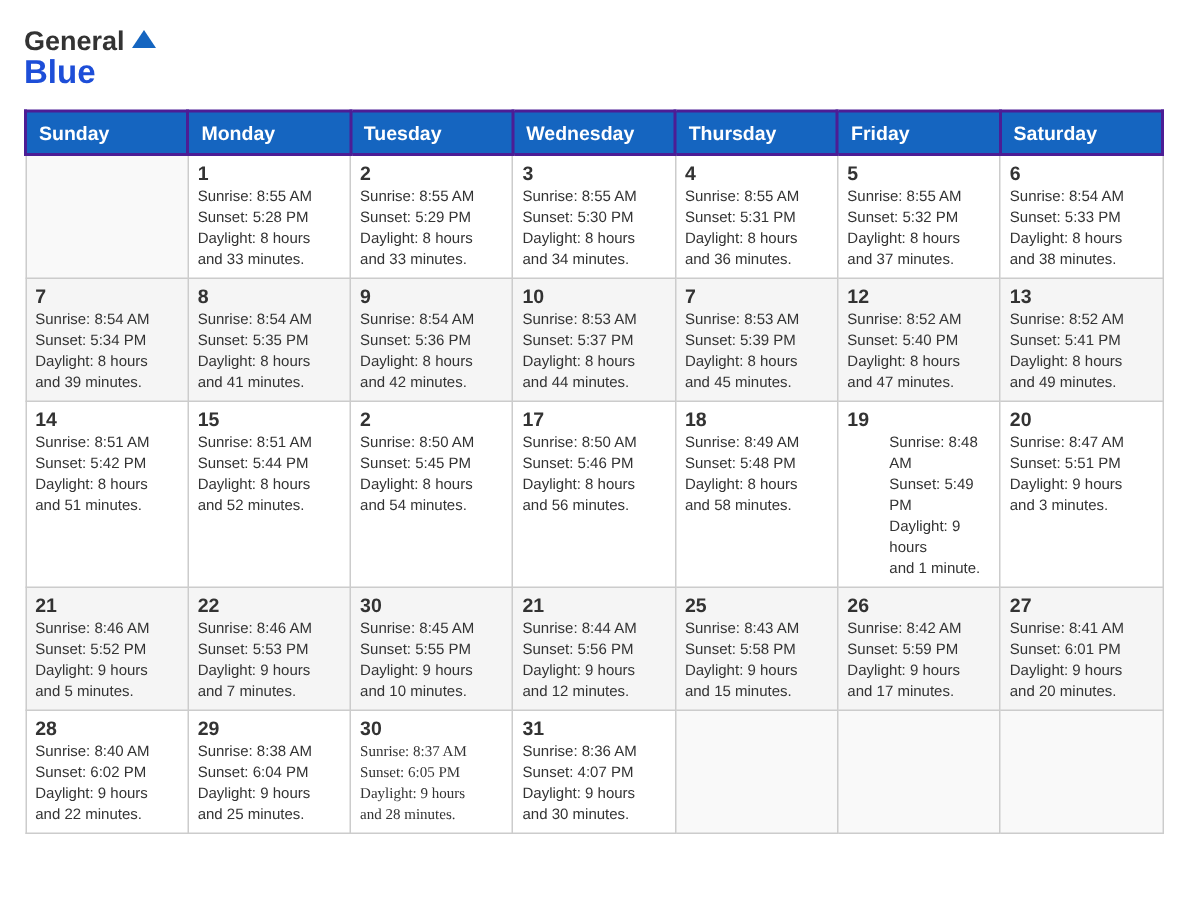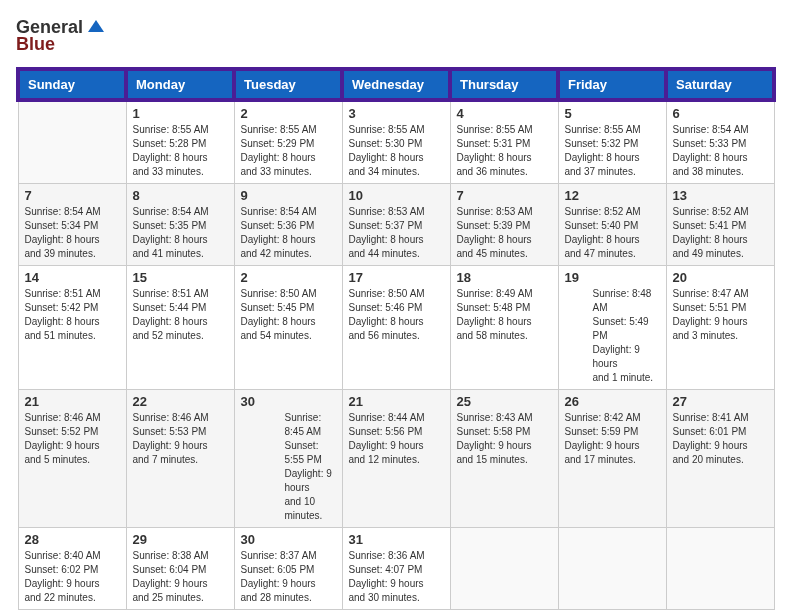--- a/index.html
+++ b/index.html
@@ -43,21 +43,21 @@
       width: 100%;
       border-collapse: collapse;
     }
     .calendar th {
       background-color: #1565c0;
       color: #fff;
       padding: 6px 8px;
       font-size: 13px;
       font-weight: bold;
       text-align: left;
-      border: 4px solid #4c1d95;
+      border: 2px solid #4c1d95;
     }
     .calendar td {
       border: 1px solid #ccc;
       vertical-align: top;
       padding: 4px 6px;
       width: 108px;
       min-height: 80px;
       font-size: 11px;
       color: #333;
     }
@@ -85,21 +85,21 @@
 <div class="header">
   <div class="logo">
     <div class="logo-row">
       <span style="font-size:18px;font-weight:bold;color:#333;">General</span>
       <span style="display:inline-block;margin-left:3px;margin-top:2px;">
         <svg width="16" height="16" viewBox="0 0 16 16">
           <polygon points="8,2 16,14 0,14" fill="#1565c0"></polygon>
         </svg>
       </span>
     </div>
-    <span style="font-size:18px;font-weight:bold;color:#7f1d1d;margin-top:-4px;">Blue</span>
+    <span style="font-size:22px;font-weight:bold;color:#1d4ed8;margin-top:-4px;">Blue</span>
   </div>
   <div class="title-block">
     <h1></h1>
     <h2></h2>
   </div>
 </div>
 
 <table class="calendar">
   <thead>
     <tr>
@@ -270,21 +270,21 @@
         </td>
         <td>
           <span class="day-num">22</span>
           <div class="day-info" style="white-space: pre-line;">Sunrise: 8:46 AM
 Sunset: 5:53 PM
 Daylight: 9 hours
 and 7 minutes.</div>
         </td>
         <td>
           <span class="day-num">30</span>
-          <div class="day-info" style="white-space: pre-line; margin-left: 44px;">Sunrise: 8:45 AM
+          <div class="day-info" style="white-space: pre-line;">Sunrise: 8:45 AM
 Sunset: 5:55 PM
 Daylight: 9 hours
 and 10 minutes.</div>
         </td>
         <td>
           <span class="day-num">21</span>
           <div class="day-info" style="white-space: pre-line;">Sunrise: 8:44 AM
 Sunset: 5:56 PM
 Daylight: 9 hours
 and 12 minutes.</div>
@@ -321,21 +321,21 @@
         </td>
         <td>
           <span class="day-num">29</span>
           <div class="day-info" style="white-space: pre-line;">Sunrise: 8:38 AM
 Sunset: 6:04 PM
 Daylight: 9 hours
 and 25 minutes.</div>
         </td>
         <td>
           <span class="day-num">30</span>
-          <div class="day-info" style="white-space: pre-line;">Sunrise: 8:37 AM
+          <div class="day-info" style="white-space: pre-line; font-family: Liberation Serif, serif;">Sunrise: 8:37 AM
 Sunset: 6:05 PM
 Daylight: 9 hours
 and 28 minutes.</div>
         </td>
         <td>
           <span class="day-num">31</span>
           <div class="day-info" style="white-space: pre-line;">Sunrise: 8:36 AM
 Sunset: 4:07 PM
 Daylight: 9 hours
 and 30 minutes.</div>

